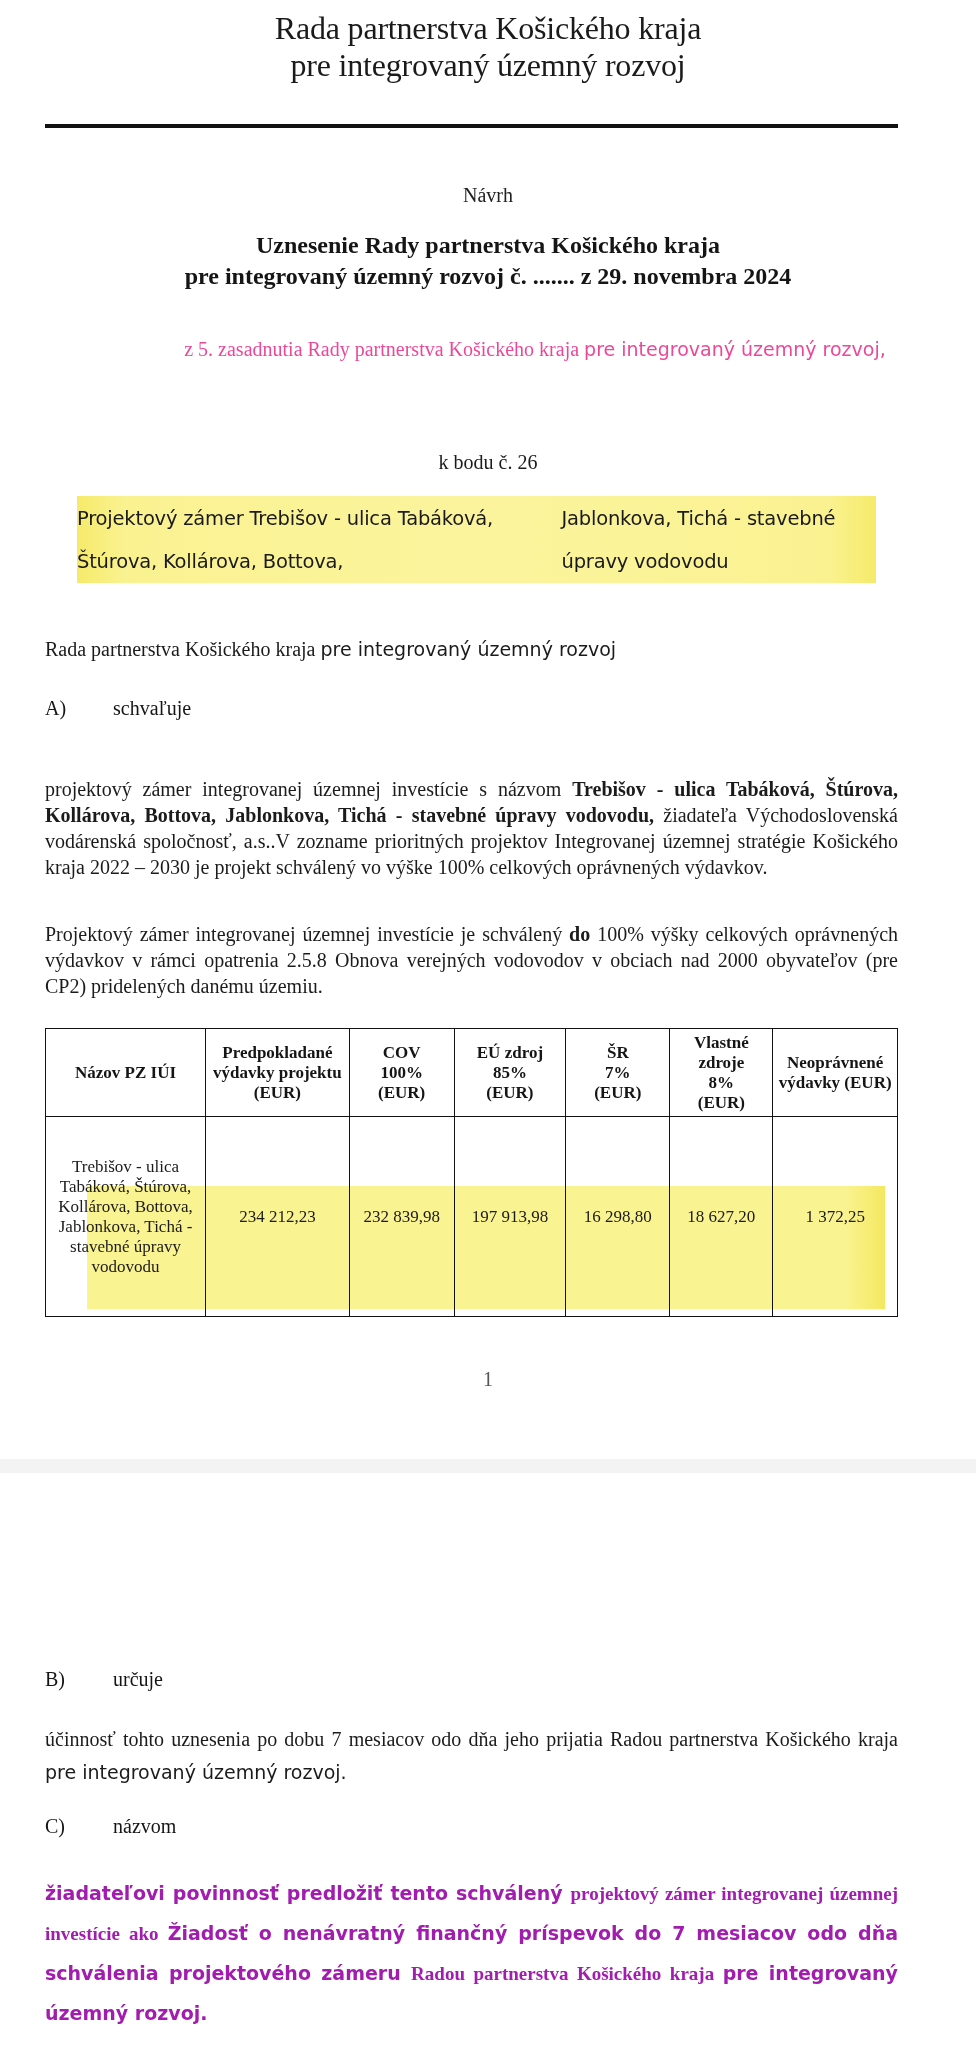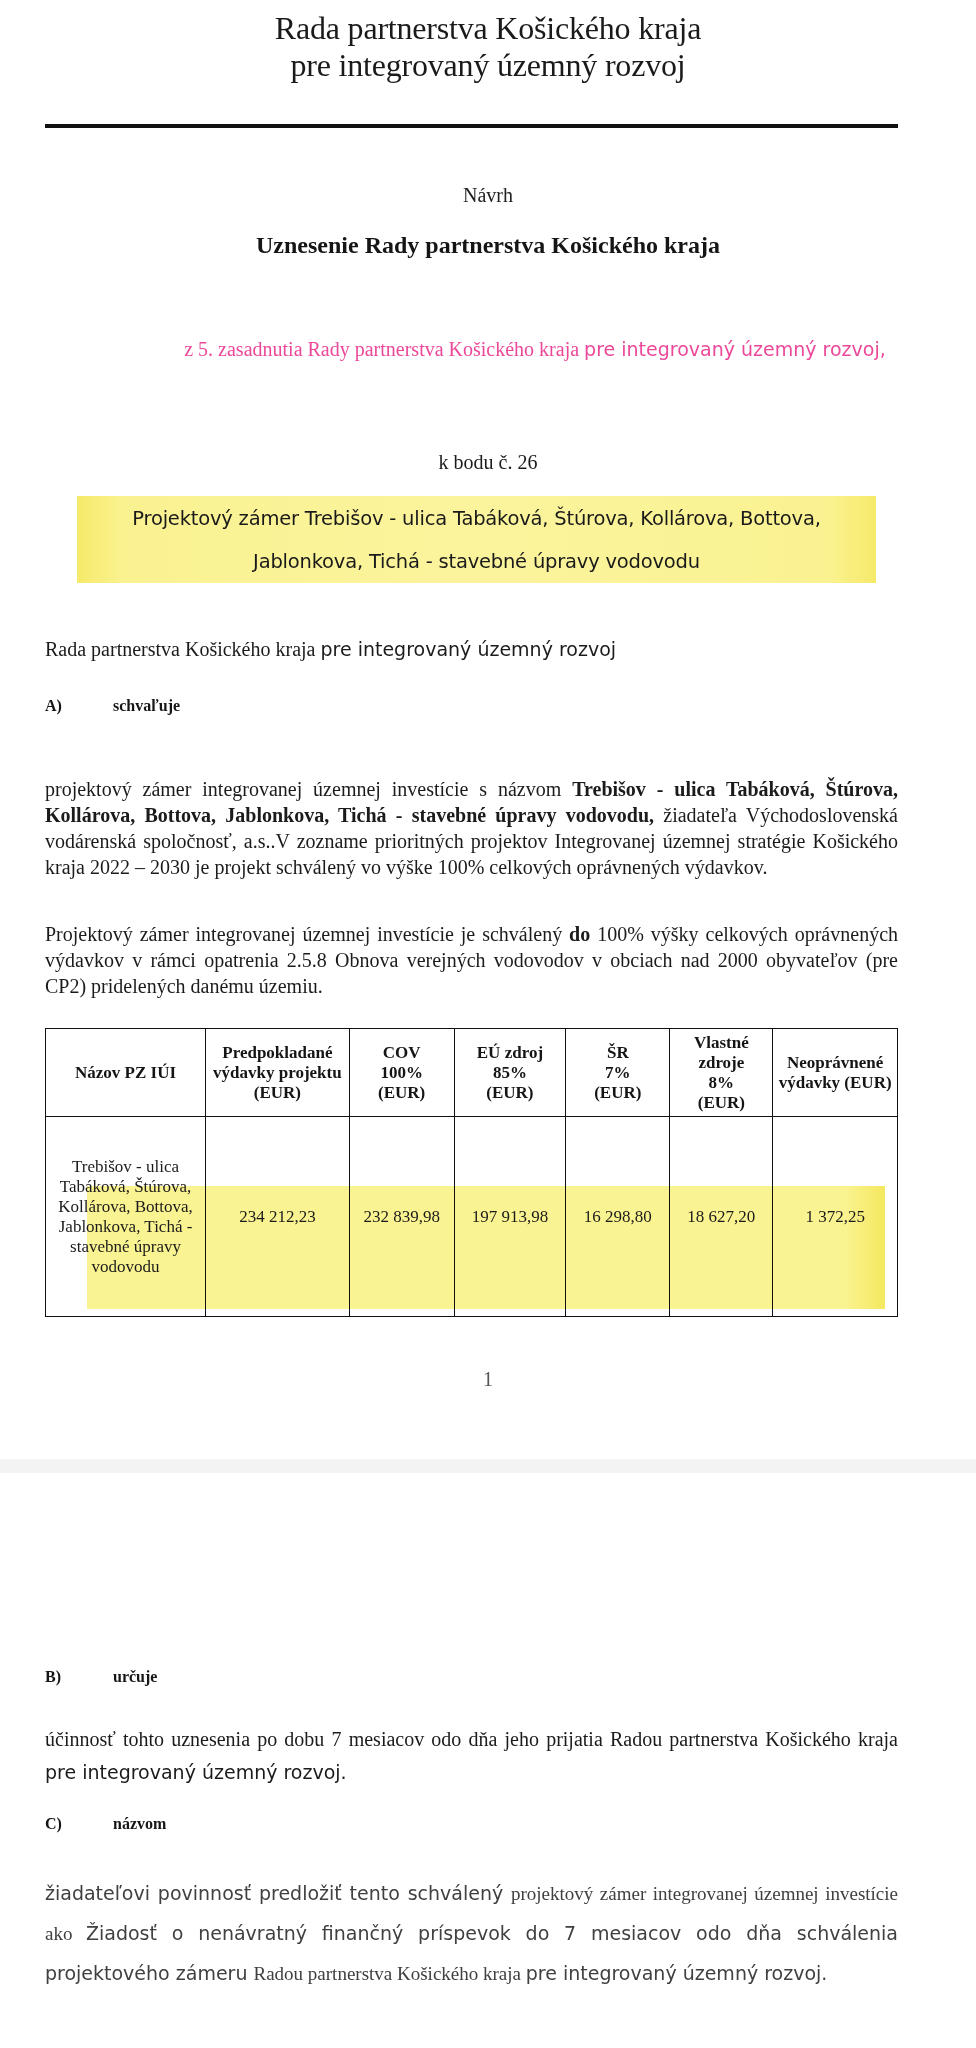--- a/index.html
+++ b/index.html
@@ -15,60 +15,61 @@
     .draft { top: 184px; font-size: 20px; color: #222; }
     .res-title { top: 230px; font-size: 24px; line-height: 31px; font-weight: bold; color: #151515; }
 
     .meeting { top: 333px; font-size: 20px; line-height: 32px; color: #ec4899; margin-left: 47px; }
     .sans { font-family: "DejaVu Sans", sans-serif; font-size: 19px; }
 
     .point { top: 451px; font-size: 20px; color: #1b1b1b; }
 
     .highlight-box { left: 77px; top: 496px; width: 799px; height: 87px;
       background: linear-gradient(90deg, #f6ea6a 0%, #faf291 6%, #fbf49d 50%, #faf291 94%, #f6ea6a 100%);
-      display: flex; flex-direction: column; justify-content: center; align-items: center; }
+      display: flex; flex-direction: row; justify-content: center; align-items: center; }
     .highlight-box span { font-family: "DejaVu Sans", sans-serif; font-size: 19.5px; line-height: 43px; color: #1a1a1a; letter-spacing: -0.2px; }
 
     .intro { left: 45px; top: 638px; font-size: 20px; color: #1b1b1b; }
     .intro .sans { font-size: 19px; }
 
-    .section-head { left: 45px; font-size: 16px; font-weight: bold; color: #151515; }
+    .section-head { left: 45px; font-size: 20px; font-weight: normal; color: #151515; }
     .section-head .letter { display: inline-block; width: 68px; }
 
     .para { left: 45px; width: 853px; font-size: 20px; line-height: 26px; text-align: justify; color: #1b1b1b; }
     .para b { font-weight: bold; }
 
     table.budget { position: absolute; left: 45px; top: 1028px; width: 853px; border-collapse: collapse; font-size: 17px; }
     table.budget th, table.budget td { border: 1.5px solid #111; text-align: center; vertical-align: middle; }
     table.budget th { font-weight: bold; height: 88px; line-height: 20px; padding: 0 2px; color: #151515; }
     table.budget td { height: 200px; line-height: 20px; color: #1b1b1b; padding: 12px 4px; }
     .tbl-hl { left: 87px; top: 1186px; width: 798px; height: 123px; background: #faf391; }
     .tbl-hl-edge { left: 845px; top: 1186px; width: 40px; height: 123px; background: linear-gradient(90deg, rgba(247,234,100,0), #f4e85f); }
     table.budget { background: transparent; }
 
     .page-num { top: 1368px; font-size: 20px; color: #555; }
     .page-gap { left: 0; top: 1459px; width: 976px; height: 14px; background: #f3f3f3; }
 
-    .para-c { left: 45px; width: 853px; line-height: 39px; color: #404040; text-align: justify; }
+    .para-c { left: 45px; width: 853px; line-height: 39px; color: #a21caf; text-align: justify; font-weight: bold; }
     .para-c .s { font-family: "DejaVu Sans", sans-serif; font-size: 19px; }
     .para-c .r { font-family: "Liberation Serif", serif; font-size: 19px; }
   </style>
 </head>
 <body>
 
 <div class="abs center org-title">
   <div>Rada partnerstva Košického kraja</div>
   <div>pre integrovaný územný rozvoj</div>
 </div>
 <div class="abs rule"></div>
 
 <div class="abs center draft">Návrh</div>
 
 <div class="abs center res-title">
   <div>Uznesenie Rady partnerstva Košického kraja</div>
+  <div>pre integrovaný územný rozvoj č. ....... z 29. novembra 2024</div>
 </div>
 
 <div class="abs center meeting">
   <div><span>z 5. zasadnutia Rady partnerstva Košického kraja </span><span class="sans">pre integrovaný územný rozvoj,</span></div>
 </div>
 
 <div class="abs center point">k bodu č. 26</div>
 
 <div class="abs highlight-box">
   <span>Projektový zámer Trebišov - ulica Tabáková, Štúrova, Kollárova, Bottova,</span>

